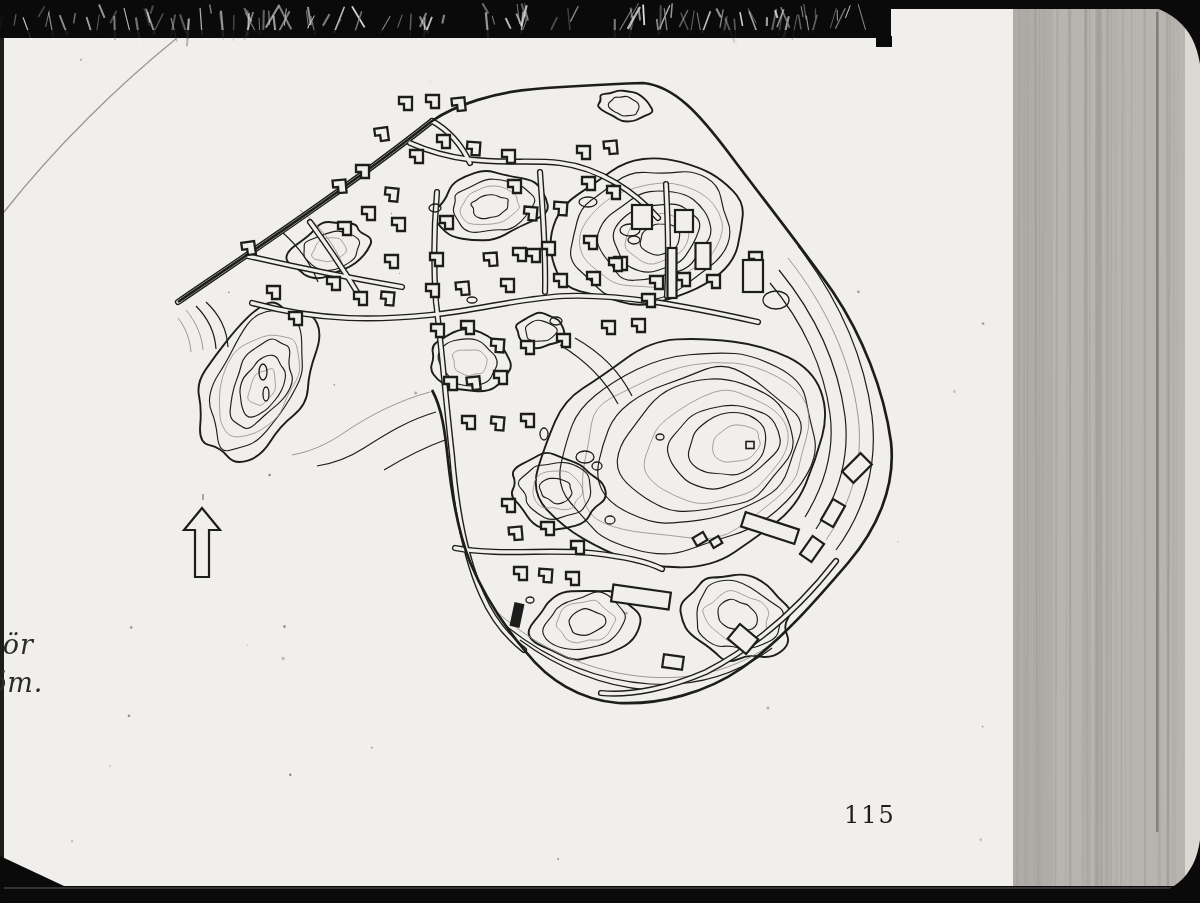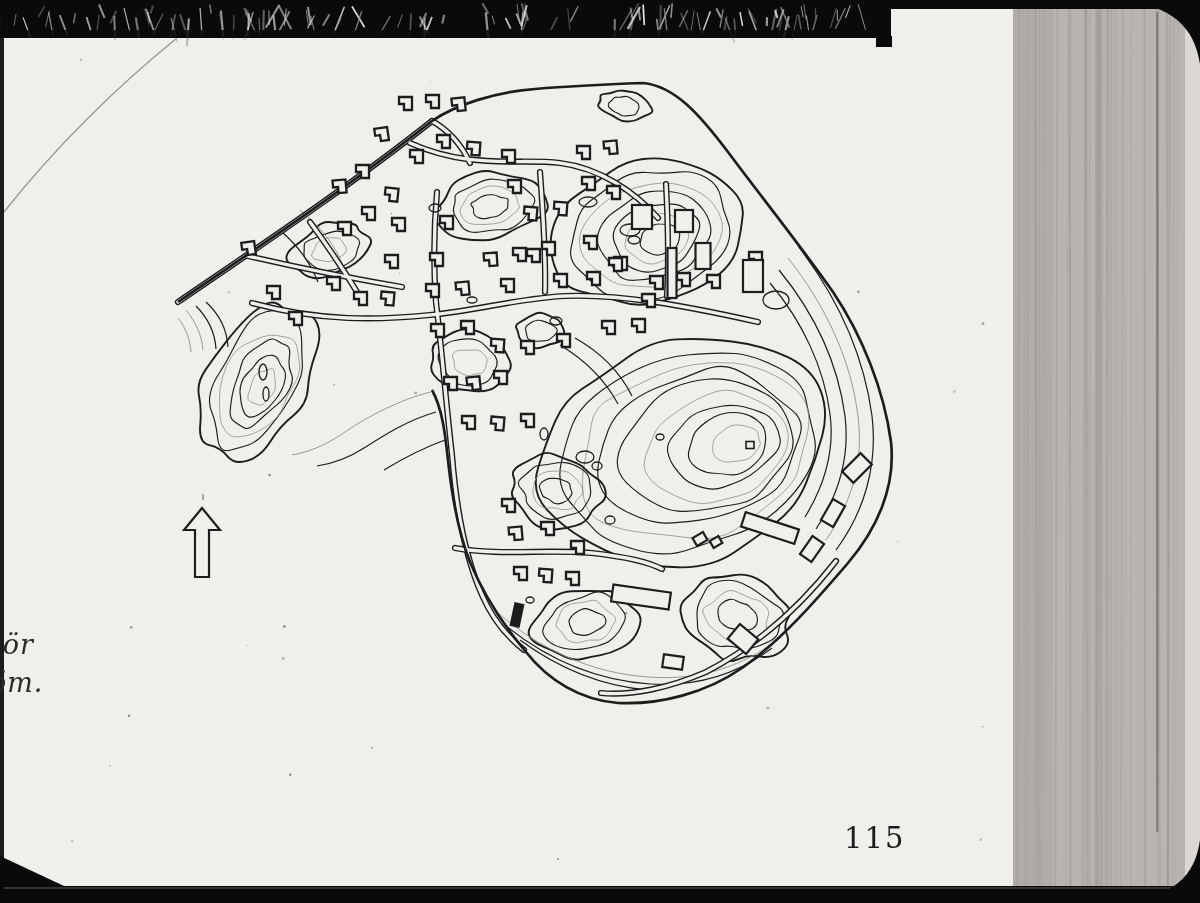--- a/index.html
+++ b/index.html
@@ -3,21 +3,21 @@
 <meta charset="utf-8">
 <style>
   html,body{margin:0;padding:0;background:#070707;}
   #stage{position:relative;width:1200px;height:903px;overflow:hidden;background:#070707;
          font-family:"DejaVu Serif", serif;}
   #plan-svg{position:absolute;left:0;top:0;}
   .caption-frag{position:absolute;font-style:italic;font-size:27px;color:#2b2b2b;
                 letter-spacing:1px;white-space:nowrap;}
   #caption-frag-1{left:-7px;top:629px;}
   #caption-frag-2{left:-10px;top:667px;}
-  #page-number{position:absolute;left:844px;top:821px;font-size:29px;color:#1c1c1c;
+  #page-number{position:absolute;left:844px;top:801px;font-size:24px;color:#1c1c1c;
                letter-spacing:2px;}
 </style>
 </head>
 <body>
 
 <div id="stage">
   <svg id="plan-svg" width="1200" height="903" viewBox="0 0 1200 903">
     <g id="g-page">
         <rect x="0" y="36" width="1013" height="850" fill="#f1efeb"></rect>
         <rect x="887" y="9" width="126" height="30" fill="#f1efeb"></rect>

